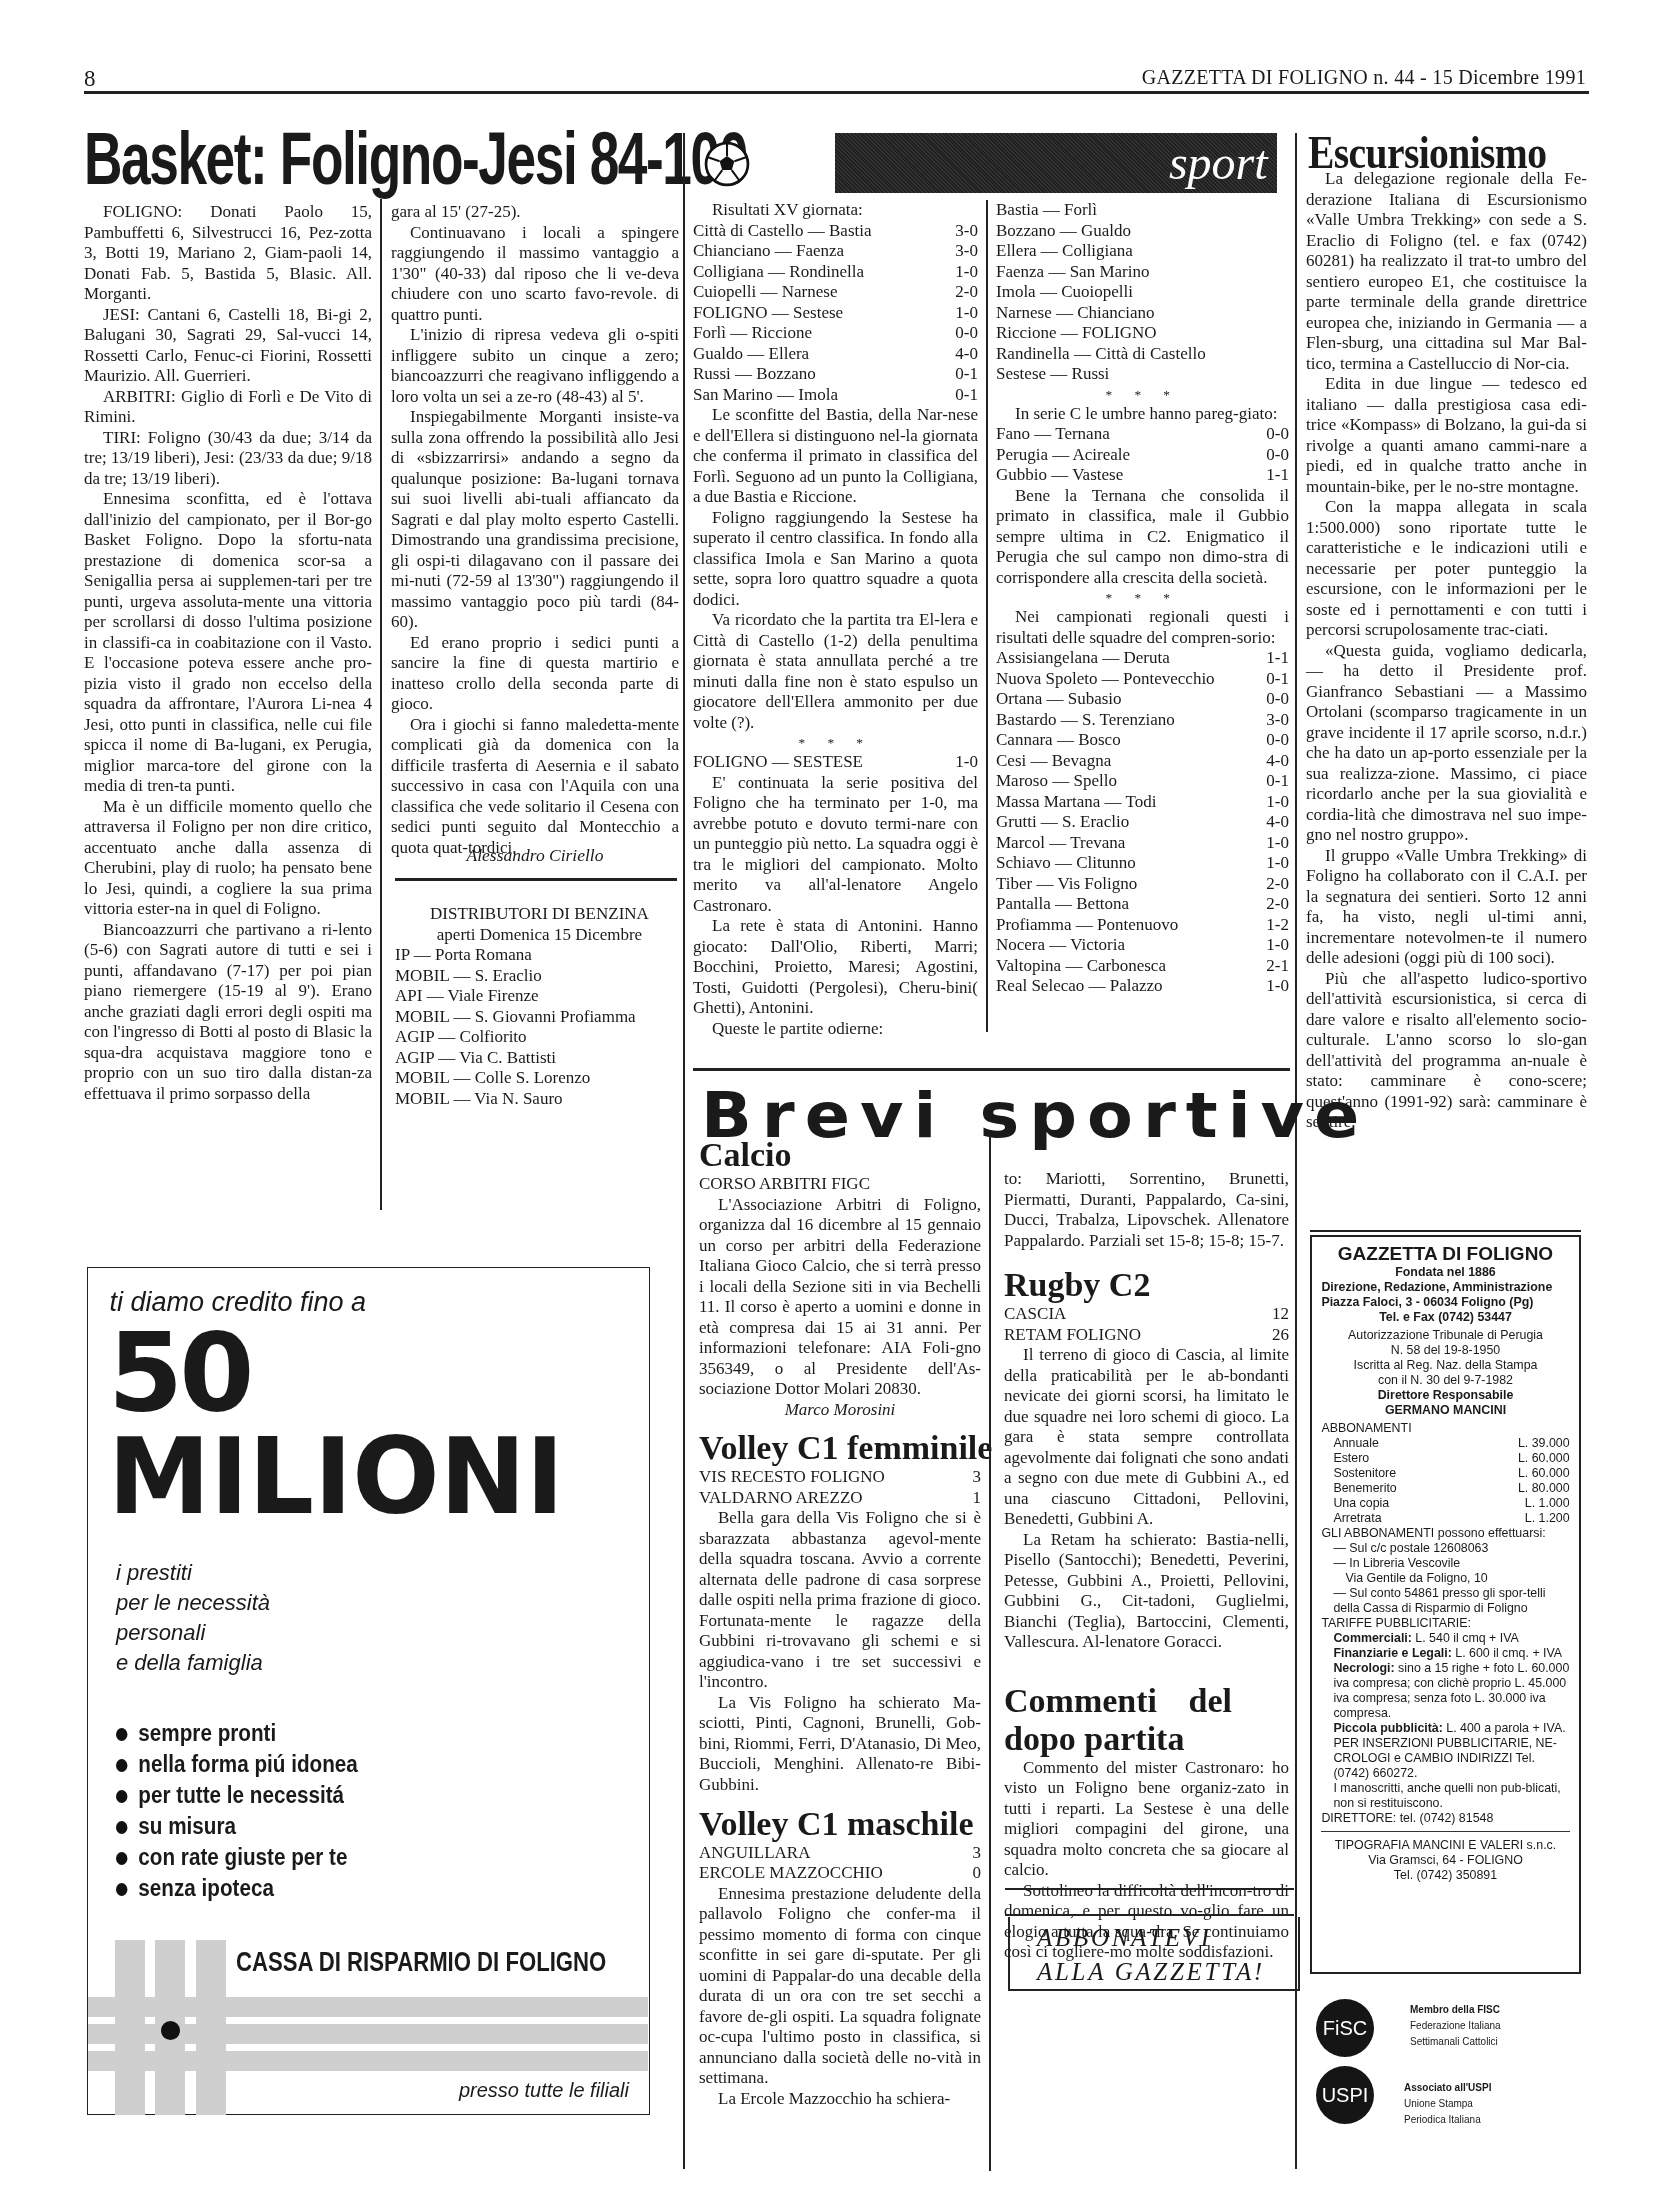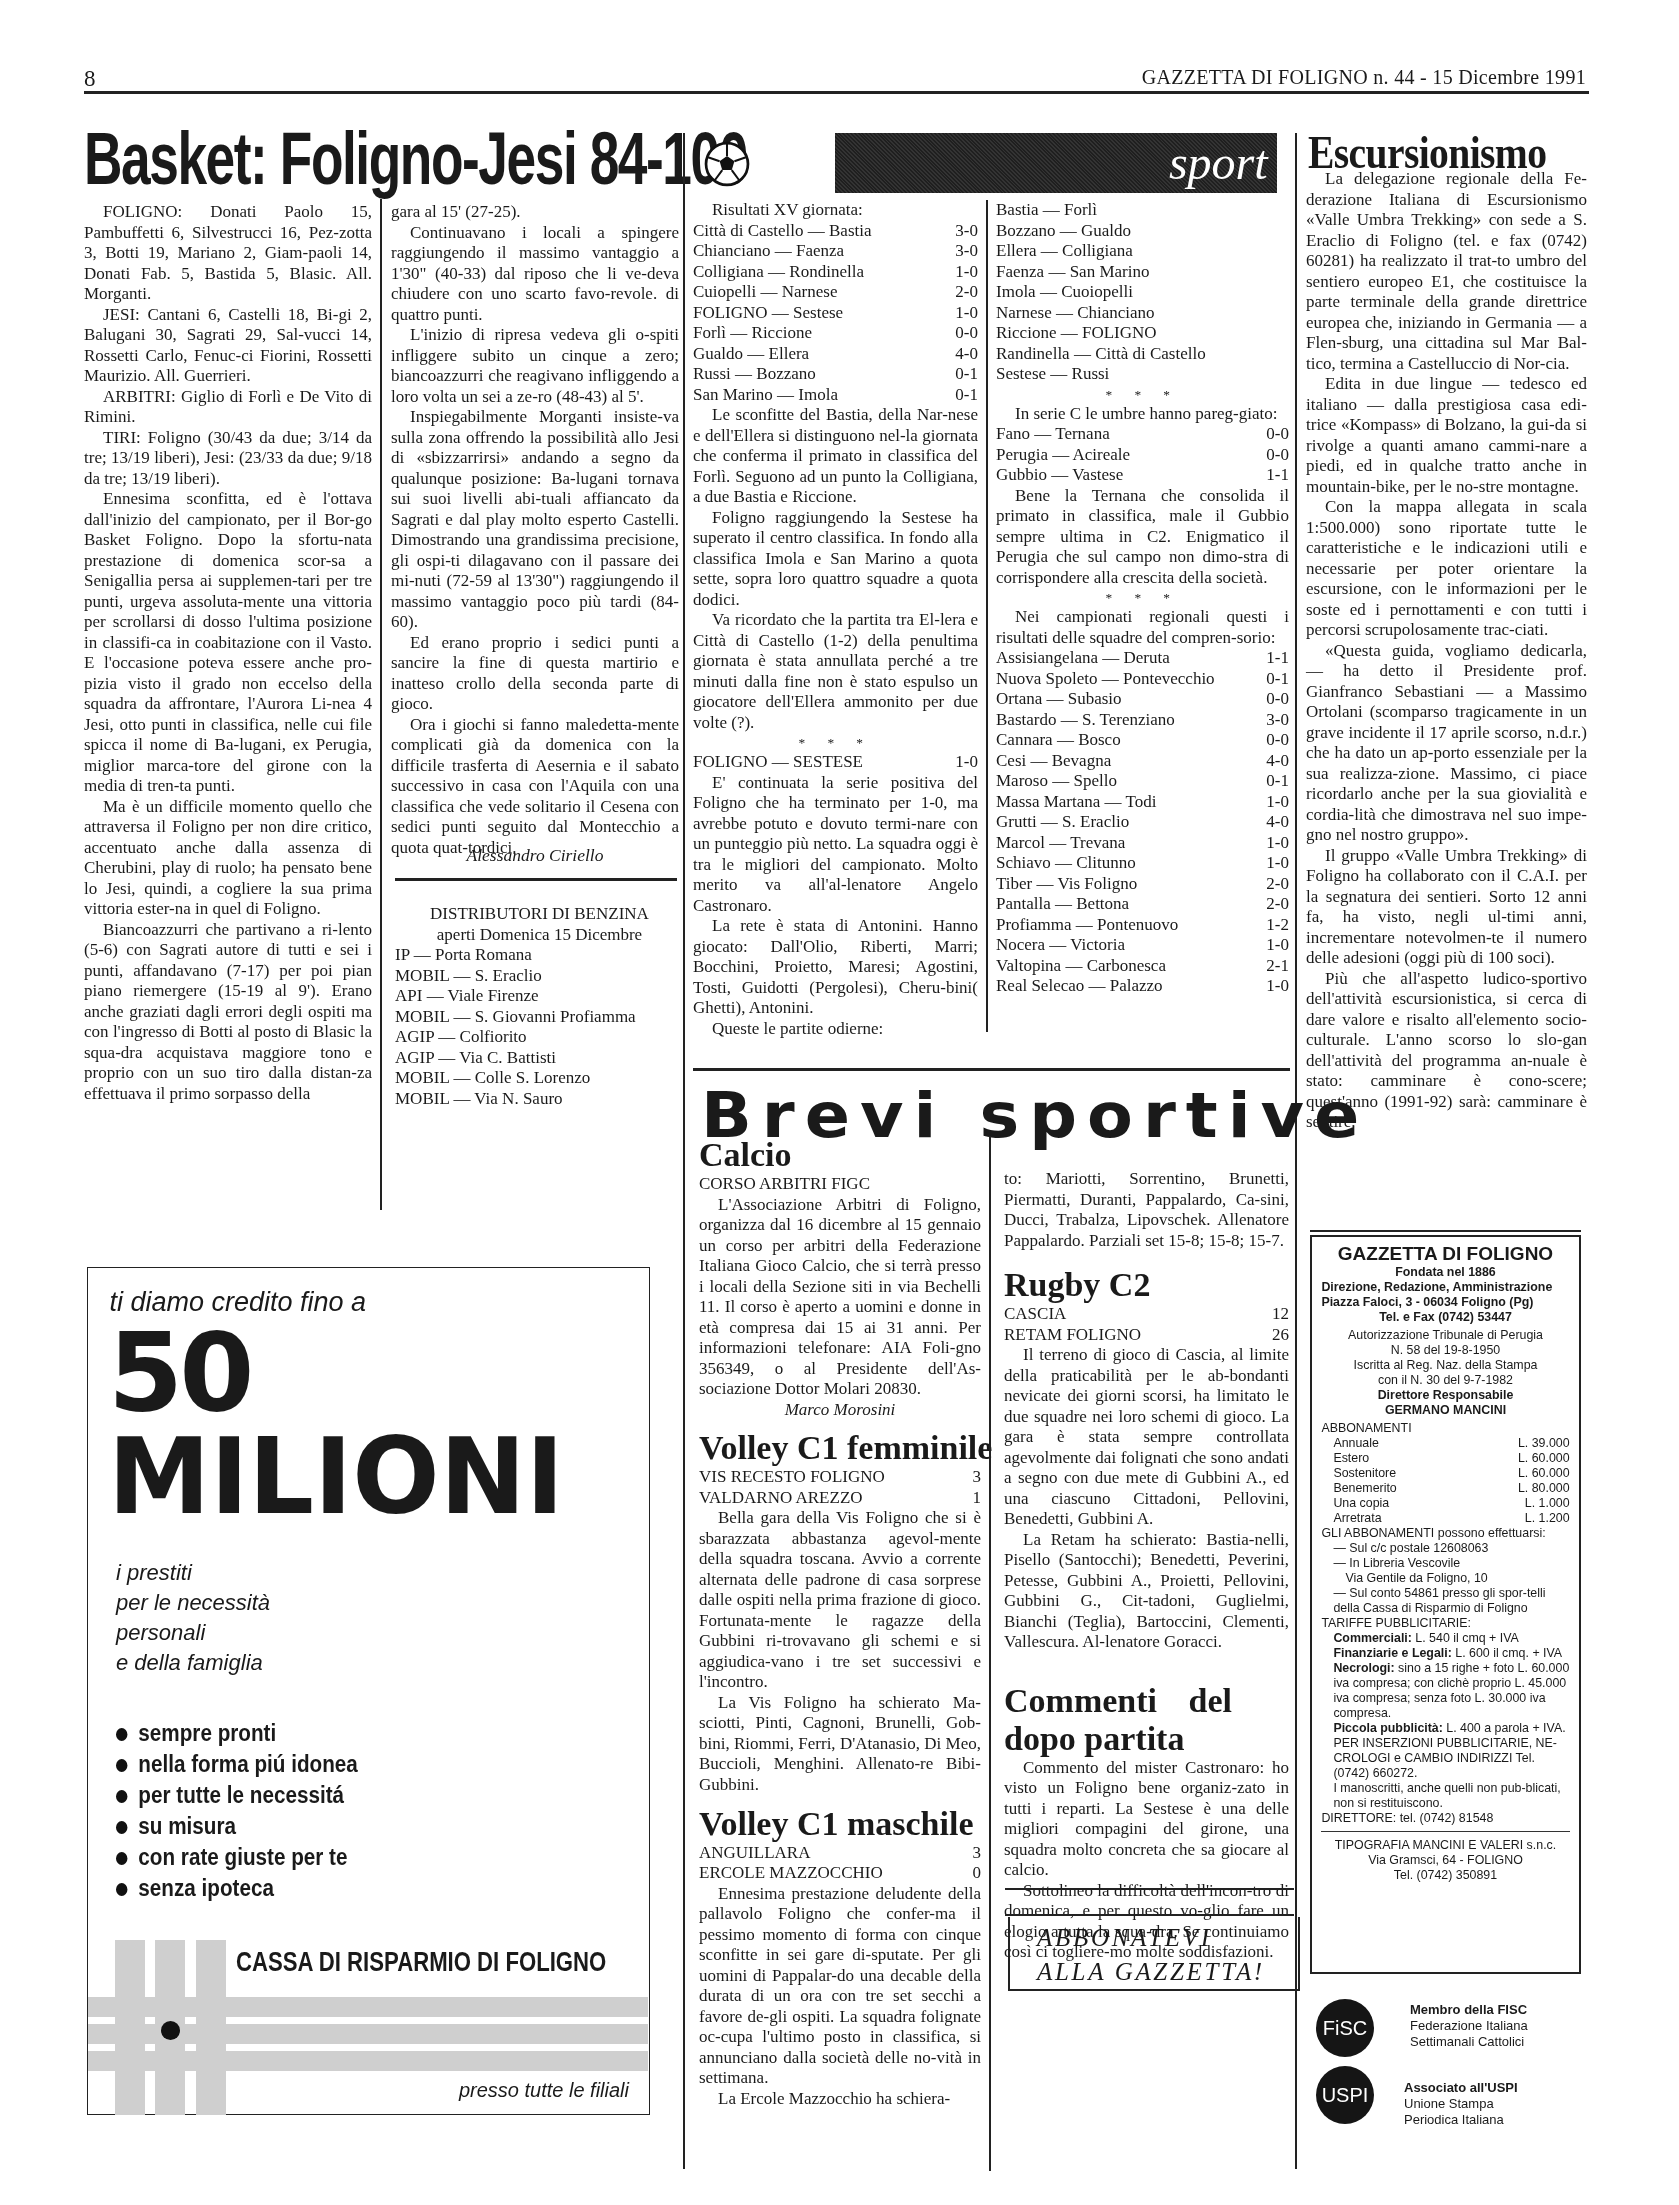--- a/index.html
+++ b/index.html
@@ -44,21 +44,21 @@
   #ad-foot{right:20px;bottom:12px;font-style:italic;font-size:20px;}
   .stripe{position:absolute;background:#cfcfcf;}
   
   #subs{left:1310px;top:1235px;width:271px;height:739px;border:2px solid #222;box-sizing:border-box;font-family:"Liberation Sans",sans-serif;font-size:12.4px;line-height:15px;padding:5.4px 9.4px;}
   #subs .t{font-weight:bold;font-size:19px;line-height:23px;text-align:center;}
   #subs .b{font-weight:bold;}
   #subs .ind{padding-left:12px;}
   #subs hr{border:0;border-top:1.3px solid #333;margin:5.4px 0;}
   #abbon{left:1008px;top:1917px;width:292px;height:74px;border-left:2px solid #222;border-right:2px solid #222;border-bottom:2px solid #222;font-style:italic;font-size:25px;line-height:34px;letter-spacing:2.7px;padding:4px 0 0 27px;box-sizing:border-box;}
   .logo{position:absolute;width:58px;height:58px;border-radius:50%;background:#151515;color:#fff;display:flex;align-items:center;justify-content:center;font-family:"Liberation Sans",sans-serif;font-size:20px;}
-  .assoc{font-family:"Liberation Sans",sans-serif;font-size:13px;line-height:16px;}
+  .assoc{font-family:"Liberation Sans",sans-serif;font-size:10px;line-height:16px;}
   .assoc .b{font-weight:bold;}
 </style>
 </head>
 <body>
 
 <div class="abs" id="pnum">8</div>
 <div class="abs" id="masthead">GAZZETTA DI FOLIGNO n. 44 - 15 Dicembre 1991</div>
 <div class="abs" id="topline"></div>
 
 <div class="abs" id="basket-h">Basket: Foligno-Jesi 84-100</div>
@@ -285,21 +285,21 @@
       <span>1-0</span>
     </div>
   </div>
 <div class="vrule" style="left:1295px;top:133px;height:2036px;"></div>
 <div class="hrule" style="left:693px;top:1068px;width:597px;"></div>
 
 <div class="abs" id="escurs-h">Escursionismo</div>
 <div class="abs txt" id="escurs" style="left:1306px;top:169px;width:281px;">
     <p>La delegazione regionale della Fe-derazione Italiana di Escursionismo «Valle Umbra Trekking» con sede a S. Eraclio di Foligno (tel. e fax (0742) 60281) ha realizzato il trat-to umbro del sentiero europeo E1, che costituisce la parte terminale della grande direttrice europea che, iniziando in Germania — a Flen-sburg, una cittadina sul Mar Bal-tico, termina a Castelluccio di Nor-cia.</p>
     <p>Edita in due lingue — tedesco ed italiano — dalla prestigiosa casa edi-trice «Kompass» di Bolzano, la gui-da si rivolge a quanti amano cammi-nare a piedi, ed in qualche tratto anche in mountain-bike, per le no-stre montagne.</p>
-    <p>Con la mappa allegata in scala 1:500.000) sono riportate tutte le caratteristiche e le indicazioni utili e necessarie per poter orientare la escursione, con le informazioni per le soste ed i pernottamenti e con tutti i percorsi scrupolosamente trac-ciati.</p>
+    <p>Con la mappa allegata in scala 1:500.000) sono riportate tutte le caratteristiche e le indicazioni utili e necessarie per poter punteggio la escursione, con le informazioni per le soste ed i pernottamenti e con tutti i percorsi scrupolosamente trac-ciati.</p>
     <p>«Questa guida, vogliamo dedicarla, — ha detto il Presidente prof. Gianfranco Sebastiani — a Massimo Ortolani (scomparso tragicamente in un grave incidente il 17 aprile scorso, n.d.r.) che ha dato un ap-porto essenziale per la sua realizza-zione. Massimo, ci piace ricordarlo anche per la sua giovialità e cordia-lità che dimostrava nel suo impe-gno nel nostro gruppo».</p>
     <p>Il gruppo «Valle Umbra Trekking» di Foligno ha collaborato con il C.A.I. per la segnatura dei sentieri. Sorto 12 anni fa, ha visto, negli ul-timi anni, incrementare notevolmen-te il numero delle adesioni (oggi più di 100 soci).</p>
     <p>Più che all'aspetto ludico-sportivo dell'attività escursionistica, si cerca di dare valore e risalto all'elemento socio-culturale. L'anno scorso lo slo-gan dell'attività del programma an-nuale è stato: camminare è cono-scere; quest'anno (1991-92) sarà: camminare è sentire.</p>
   </div>
 
 <div class="abs" id="brevi-h">Brevi sportive</div>
 <div class="abs txt" id="brevi-a" style="left:699px;top:1136px;width:282px;">
     <div class="sec-h">Calcio</div>
     <div>CORSO ARBITRI FIGC</div>
     <p>L'Associazione Arbitri di Foligno, organizza dal 16 dicembre al 15 gennaio un corso per arbitri della Federazione Italiana Gioco Calcio, che si terrà presso i locali della Sezione siti in via Bechelli 11. Il corso è aperto a uomini e donne in età compresa dai 15 ai 31 anni. Per informazioni telefonare: AIA Foli-gno 356349, o al Presidente dell'As-sociazione Dottor Molari 20830.</p>

